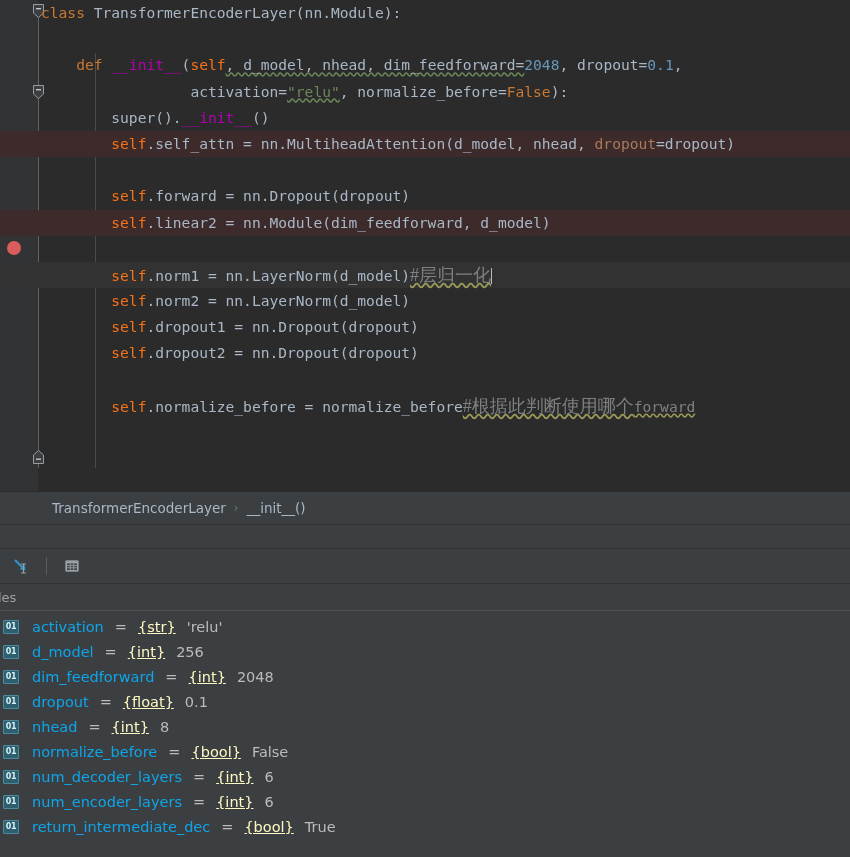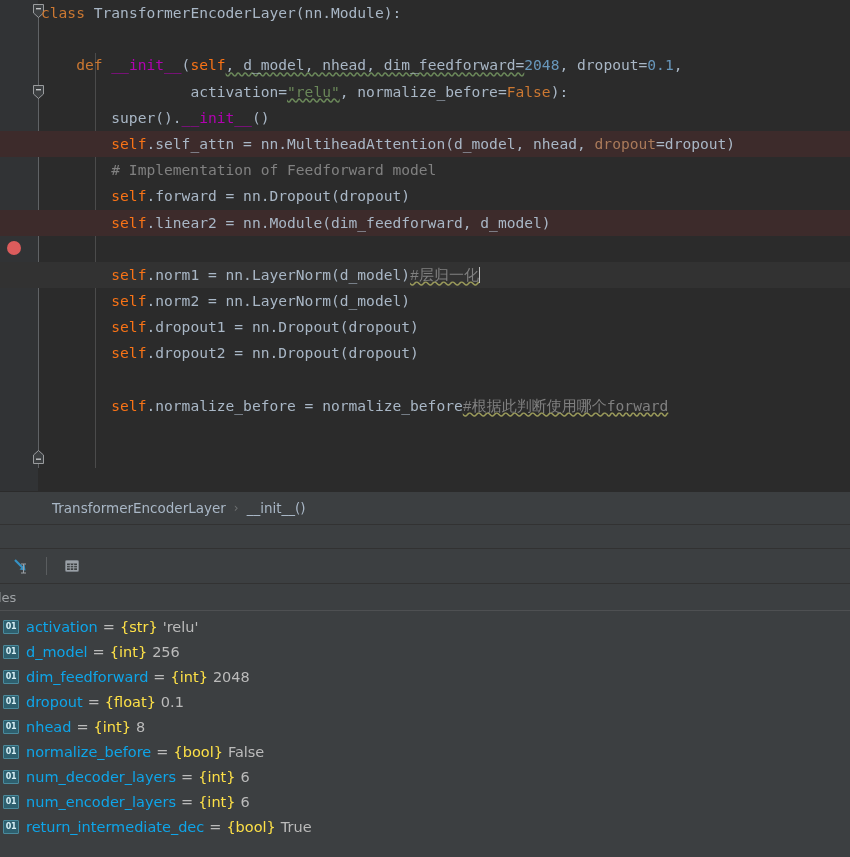--- a/index.html
+++ b/index.html
@@ -98,21 +98,21 @@
   
   .kw      { color: #cc7832; }
   .cls     { color: #a9b7c6; }
   .self    { color: #f97316; }
   .dunder  { color: #b200b2; }
   .num     { color: #6897bb; }
   .str     { color: #6a8759; }
   .cmt     { color: #808080; }
   .kwarg   { color: #aa7a5a; }
   .plain   { color: #a9b7c6; }
-  .cjk     { color: #808080; font-family: Liberation Mono, monospace; font-size: 15px; }
+  .cjk     { color: #808080; font-family: Liberation Serif, serif; font-size: 18px; }
 
   .squig {
     text-decoration: underline wavy #6a8759;
     text-decoration-skip-ink: none;
     text-align: right;
   }
   .squig-y {
     text-decoration: underline wavy #9a9a5a;
     text-decoration-skip-ink: none;
   }
@@ -197,20 +197,21 @@
     overflow: hidden;
   }
 
   .var-row {
     height: 25px;
     display: flex;
     align-items: center;
     padding-left: 3px;
     font-size: 14.5px;
     white-space: nowrap;
+    gap: 6px;
   }
 
   .var-icon {
     width: 16px; height: 14px;
     flex: 0 0 16px;
     margin-right: 7px;
     background: #2e5f6e;
     border: 1px solid #4a8a9c;
     border-radius: 1px;
     display: flex;
@@ -218,21 +219,21 @@
     justify-content: center;
     font-family: "DejaVu Sans", sans-serif;
     font-size: 8px;
     font-weight: bold;
     color: #d6eef5;
     letter-spacing: -0.3px;
   }
 
   .var-name  { color: #0ea5e9; }
   .var-eq    { color: #bbbbbb; margin: 0 5px; }
-  .var-type  { color: #fde047; margin-right: 5px; }
+  .var-type  { color: #fef9c3; margin-right: 5px; text-decoration: underline; }
   .var-value { color: #bbbbbb; }
 </style>
 </head>
 <body>
 
 <div id="app">
 
   <div class="editor">
 
     <div class="gutter"></div>
@@ -272,21 +273,21 @@
       <div class="line"></div>
 
       <div class="line"><span class="plain">    </span><span class="kw">def</span><span class="plain"> </span><span class="dunder">__init__</span><span class="plain">(</span><span class="self">self</span><span class="plain squig">, d_model, nhead, dim_feedforward=</span><span class="num">2048</span><span class="plain">, dropout=</span><span class="num">0.1</span><span class="plain">,</span></div>
 
       <div class="line"><span class="plain">                 </span><span class="plain">activation=</span><span class="str squig">"relu"</span><span class="plain">, normalize_before=</span><span class="kw">False</span><span class="plain">):</span></div>
 
       <div class="line"><span class="plain">        </span><span class="plain">super()</span><span class="plain">.</span><span class="dunder">__init__</span><span class="plain">()</span></div>
 
       <div class="line hl"><span class="plain">        </span><span class="self">self</span><span class="plain">.self_attn = nn.MultiheadAttention(d_model, nhead, </span><span class="kwarg">dropout</span><span class="plain">=dropout)</span></div>
 
-      <div class="line"><span class="plain">        </span><span class="cmt"># Implementation of Feedforward model</span></div>
+      <div class="line"><span class="plain">        </span></div>
 
 
       <div class="line"><span class="plain">        </span><span class="self">self</span><span class="plain">.forward = nn.Dropout(dropout)</span></div>
 
       <div class="line hl"><span class="plain">        </span><span class="self">self</span><span class="plain">.linear2 = nn.Module(dim_feedforward, d_model)</span></div>
 
       <div class="line"></div>
 
       <div class="line exec"><span class="plain">        </span><span class="self">self</span><span class="plain">.norm1 = nn.LayerNorm(d_model)</span><span class="cjk squig-y">#层归一化</span><span class="caret"></span></div>
 

